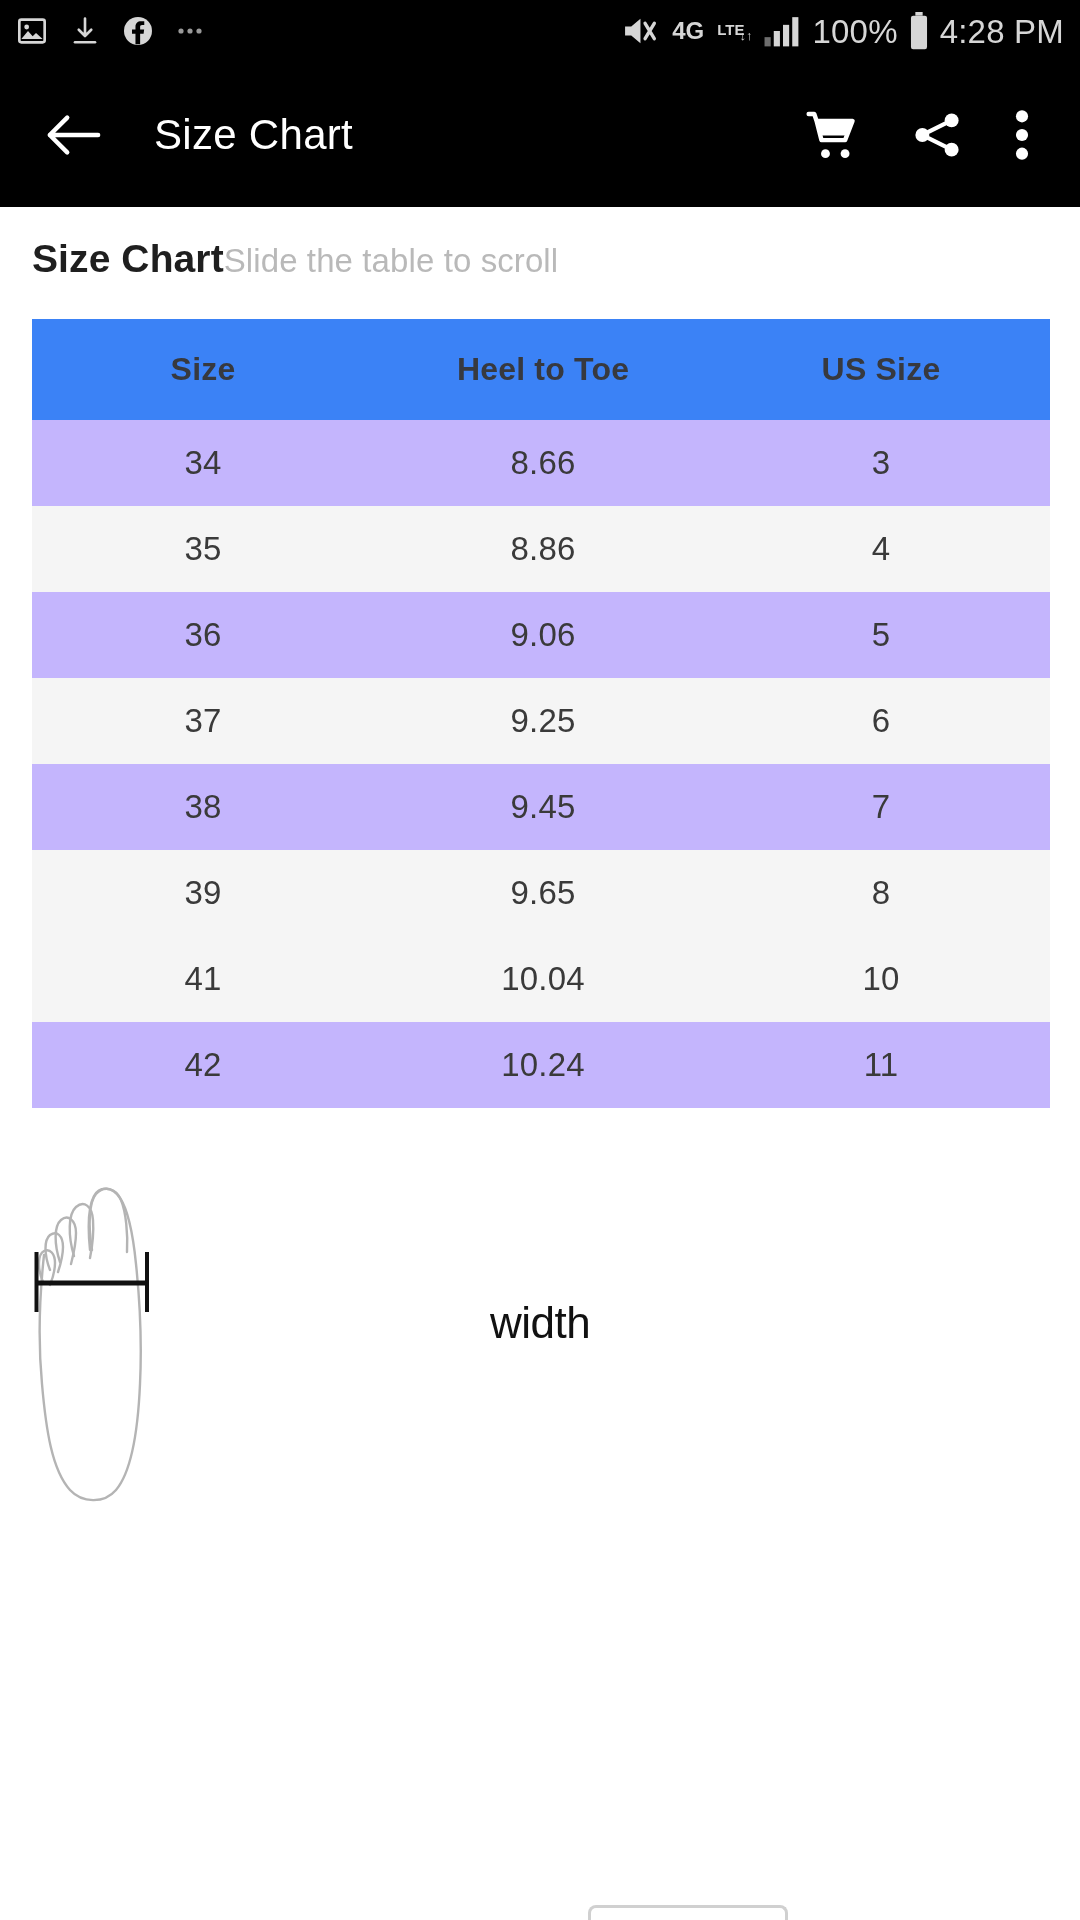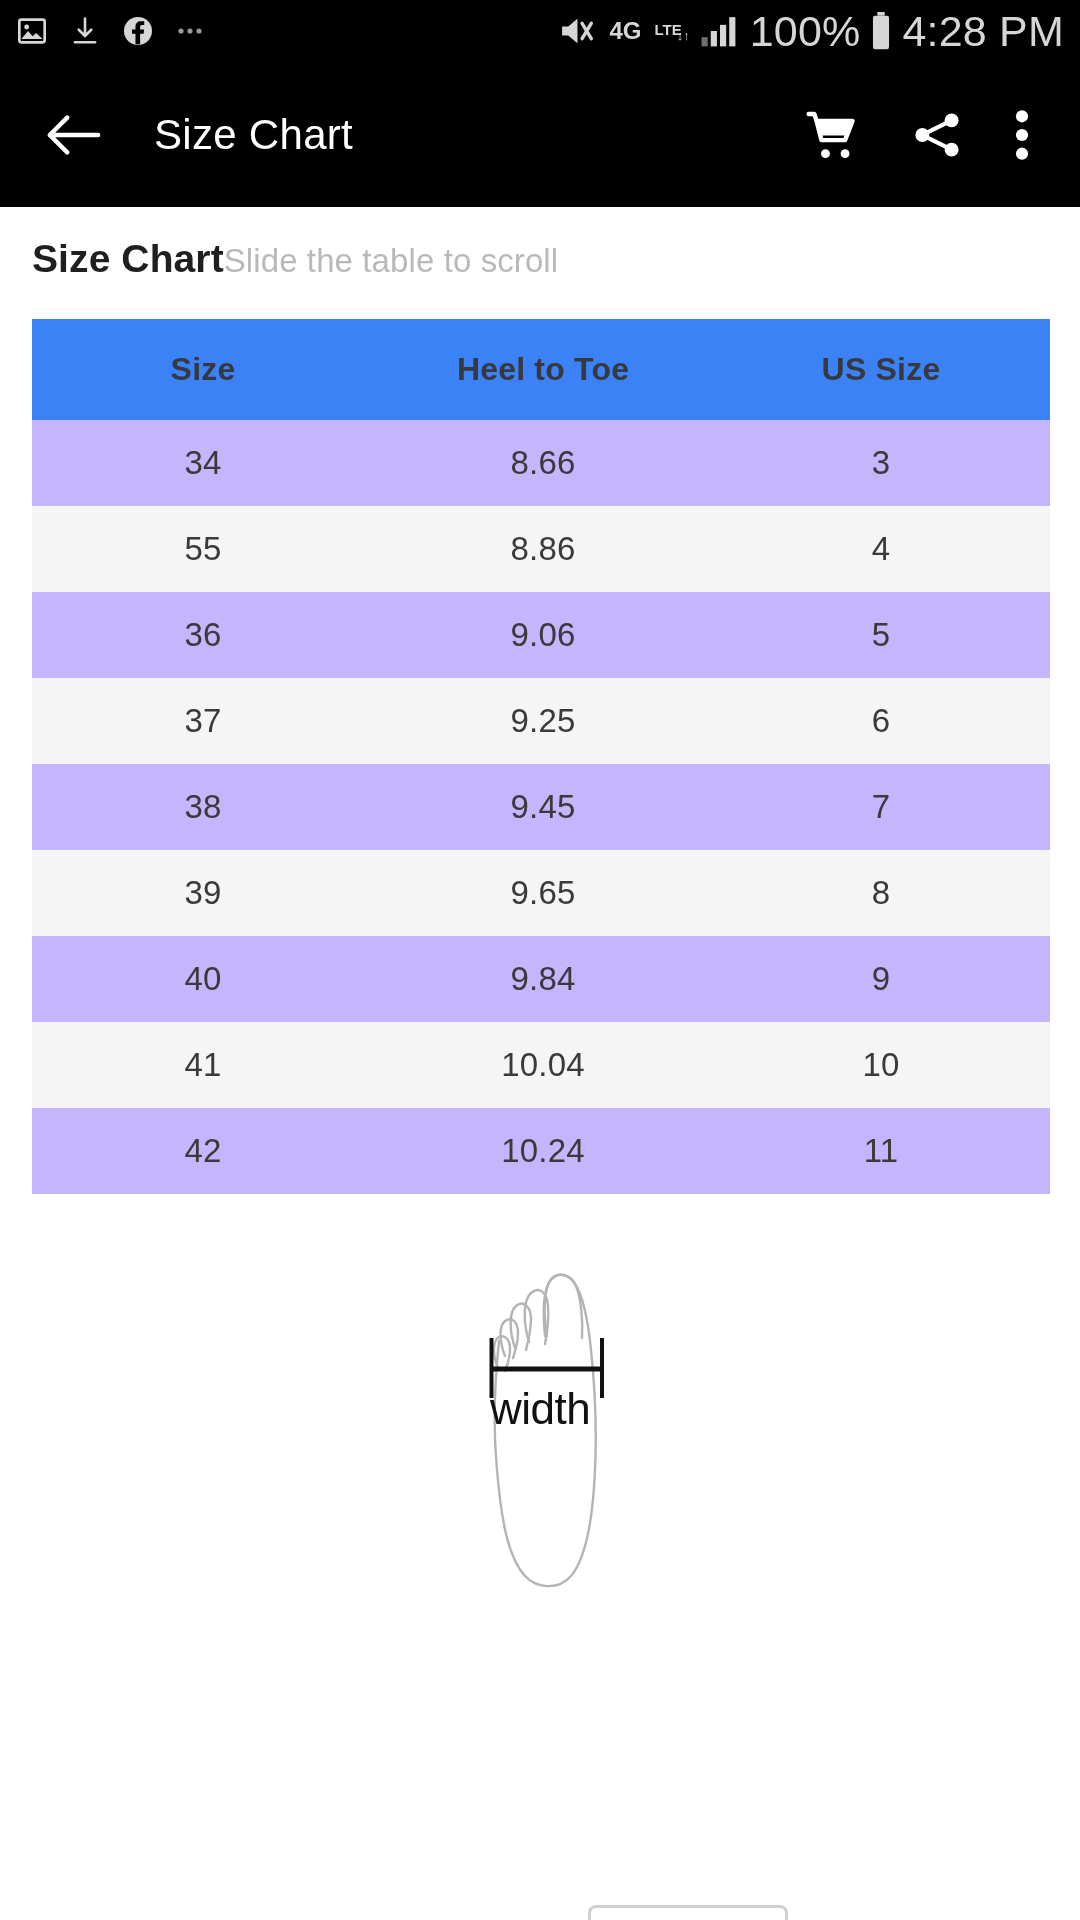--- a/index.html
+++ b/index.html
@@ -15,21 +15,21 @@
     position:relative;
     width:1080px; height:62px;
     background:#000000;
     display:flex; align-items:center;
     padding:8px 16px;
   }
   .status-left{ display:flex; align-items:center; gap:22px; }
   .status-right{ display:flex; align-items:center; gap:10px; margin-left:auto; }
   .sb-icon{ display:inline-flex; align-items:center; justify-content:center; }
   .sb-text{
-    color:#d6d6d6; font-size:43px; font-weight:400;
+    color:#d6d6d6; font-size:33px; font-weight:400;
     letter-spacing:.2px; line-height:1;
   }
   .sb-4g{ display:flex; align-items:flex-start; color:#d6d6d6; }
   .sb-4g .big{ font-size:24px; font-weight:700; line-height:1; }
   .sb-4g .sml{ font-size:15px; font-weight:700; line-height:1.5;margin-left:13px; }
   .sb-arrows{ font-size:13px; line-height:.8; color:#d6d6d6; margin-left:-15px; margin-top:11px;}
 
   
   .app-bar{
     width:1080px; height:145px;
@@ -88,21 +88,21 @@
     font-size:33px; font-weight:400; color:#3a3a3a;
     text-align:center; vertical-align:middle;
     letter-spacing:.2px;
   }
   table.size-table tbody tr.even{ background:#f5f5f5; }
   table.size-table tbody tr.odd{ background:#c4b5fd; }
 
   
   .foot-figure{
     width:1080px;
-    display:flex; justify-content:center;
+    display:flex; 
     margin-top:44px;
     position:relative;
   }
   .foot-svg{ display:block; }
   .width-label{
     position:absolute;
     left:50%; transform:translateX(-50%);
     top:146px;
     font-size:44px; font-weight:400; color:#111;
     letter-spacing:-.5px;
@@ -243,21 +243,21 @@
             <th>US Size</th>
           </tr>
         </thead>
         <tbody id="size-table-body">
             <tr class="odd">
               <td>34</td>
               <td>8.66</td>
               <td>3</td>
             </tr>
             <tr class="even">
-              <td>55</td>
+              <td>35</td>
               <td>8.86</td>
               <td>4</td>
             </tr>
             <tr class="odd">
               <td>36</td>
               <td>9.06</td>
               <td>5</td>
             </tr>
             <tr class="even">
               <td>37</td>
@@ -266,25 +266,20 @@
             </tr>
             <tr class="odd">
               <td>38</td>
               <td>9.45</td>
               <td>7</td>
             </tr>
             <tr class="even">
               <td>39</td>
               <td>9.65</td>
               <td>8</td>
-            </tr>
-            <tr class="odd">
-              <td>40</td>
-              <td>9.84</td>
-              <td>9</td>
             </tr>
             <tr class="even">
               <td>41</td>
               <td>10.04</td>
               <td>10</td>
             </tr>
             <tr class="odd">
               <td>42</td>
               <td>10.24</td>
               <td>11</td>

